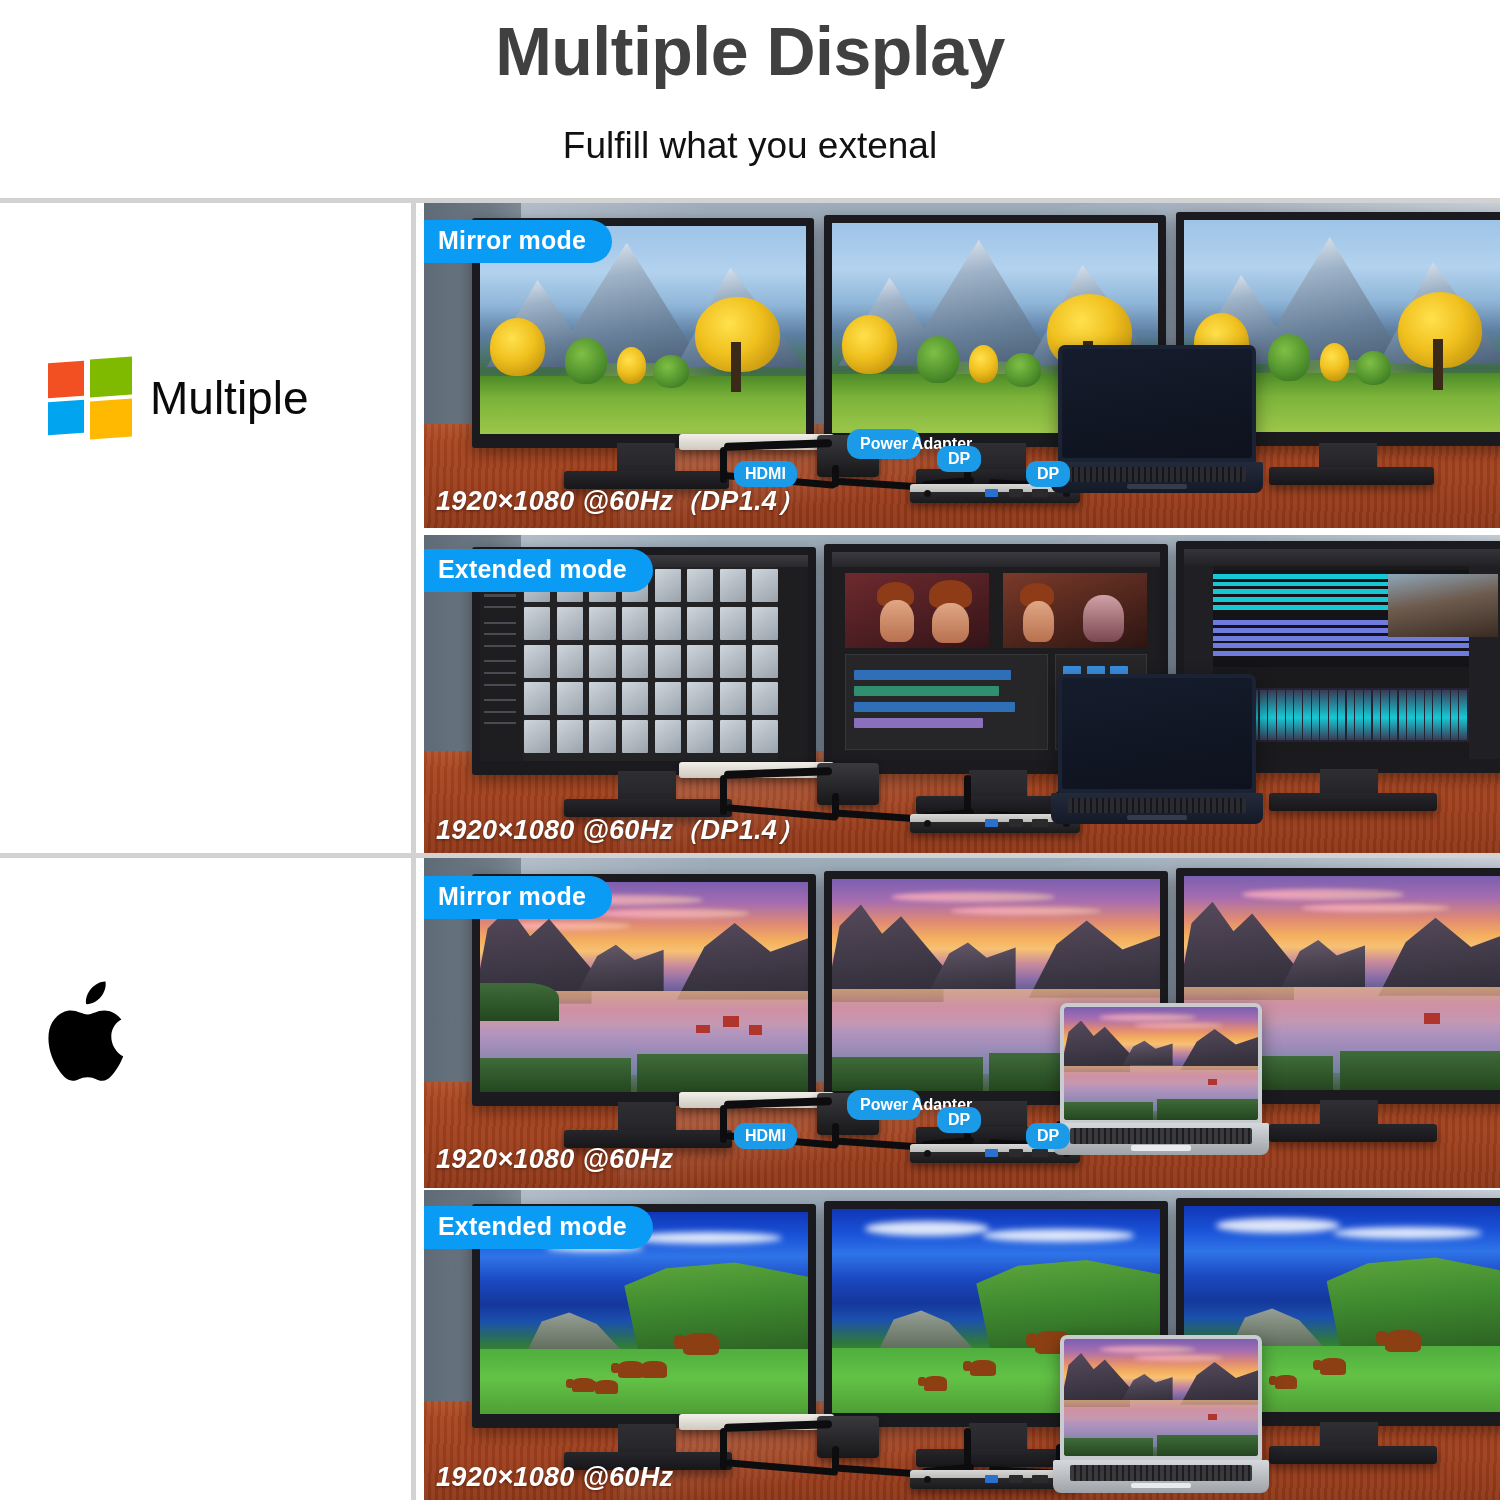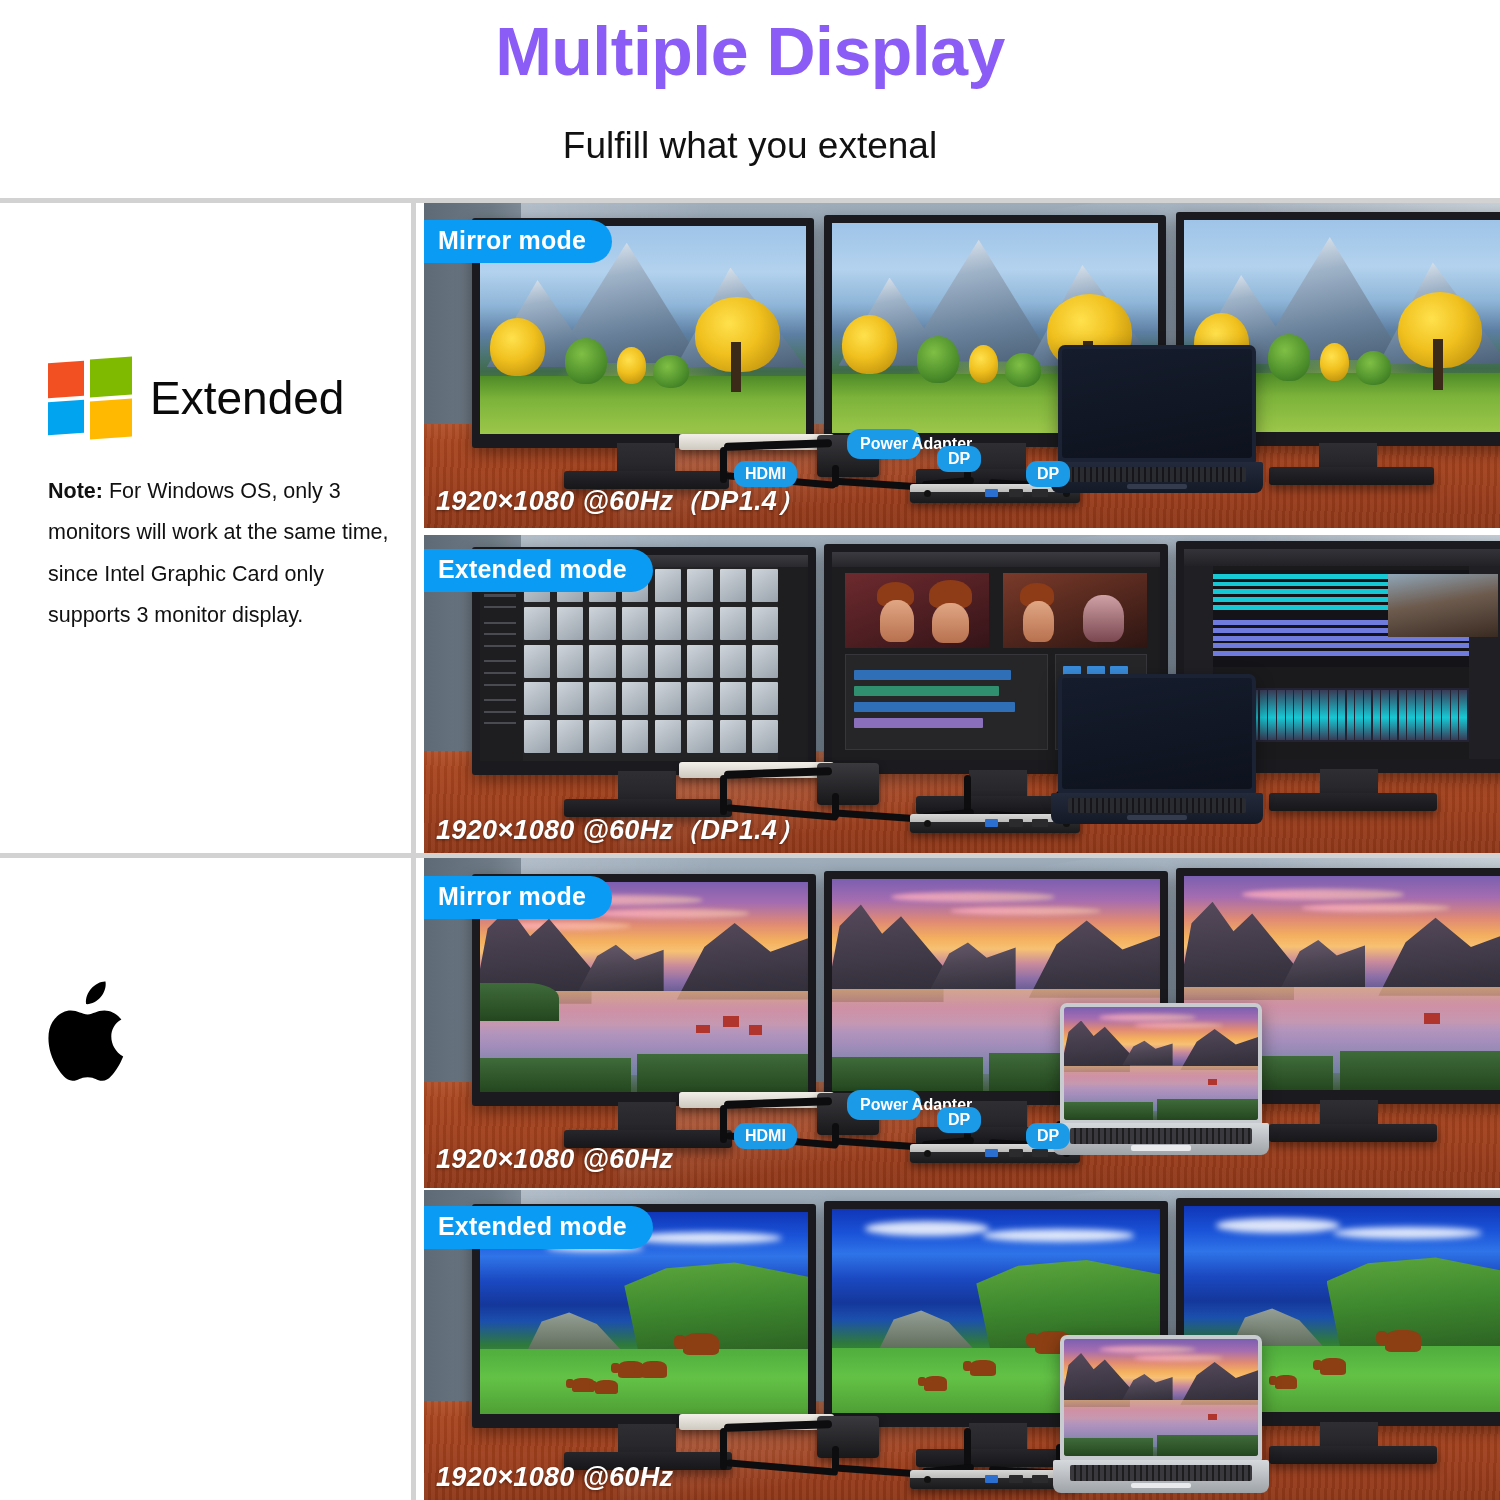--- a/index.html
+++ b/index.html
@@ -9,21 +9,21 @@
     background: #ffffff;
     overflow: hidden;
     position: relative;
   }
 
   
   .header { width: 1500px; height: 200px; background:#fff; position:relative; }
   .title {
     position:absolute; top:16px; left:0; width:1500px;
     text-align:center; font-size:68px; font-weight:bold;
-    color:#8b5cf6; letter-spacing:-0.5px; line-height:1.05;
+    color:#404040; letter-spacing:-0.5px; line-height:1.05;
   }
   .subtitle {
     position:absolute; top:125px; left:0; width:1500px;
     text-align:center; font-size:37px; color:#111; font-weight:400;
   }
 
   
   .hline { position:absolute; left:0; width:1500px; height:5px; background:#d2d2d2; }
   .vline { position:absolute; width:5px; background:#d2d2d2; }
 
@@ -239,24 +239,21 @@
 <div class="vline" style="left:411px; top:858px; height:642px;"></div>
 
 <div class="os-panel" style="top:203px; height:650px;">
   <div class="os-head" style="left:48px; top:155px;">
     <div class="win-logo">
       <i class="wq1"></i>
         <i class="wq2"></i>
         <i class="wq3"></i>
         <i class="wq4"></i>
     </div>
-    <div class="os-name">Extended</div>
-  </div>
-  <div class="os-note" style="top:268px;">
-    <b>Note:</b><span> For Windows OS, only 3 monitors will work at the same time, since Intel Graphic Card only supports 3 monitor display.</span>
+    <div class="os-name">Multiple</div>
   </div>
 </div>
 
 <div class="stage" style="left:424px; top:203px; width:1076px; height:325px;">
   <div class="wall"></div>
   <div class="desk"></div>
 
   <div class="mon" style="left:48px; top:15px; width:342px; height:230px;">
     <div class="screen">
       <div class="sc-autumn">

